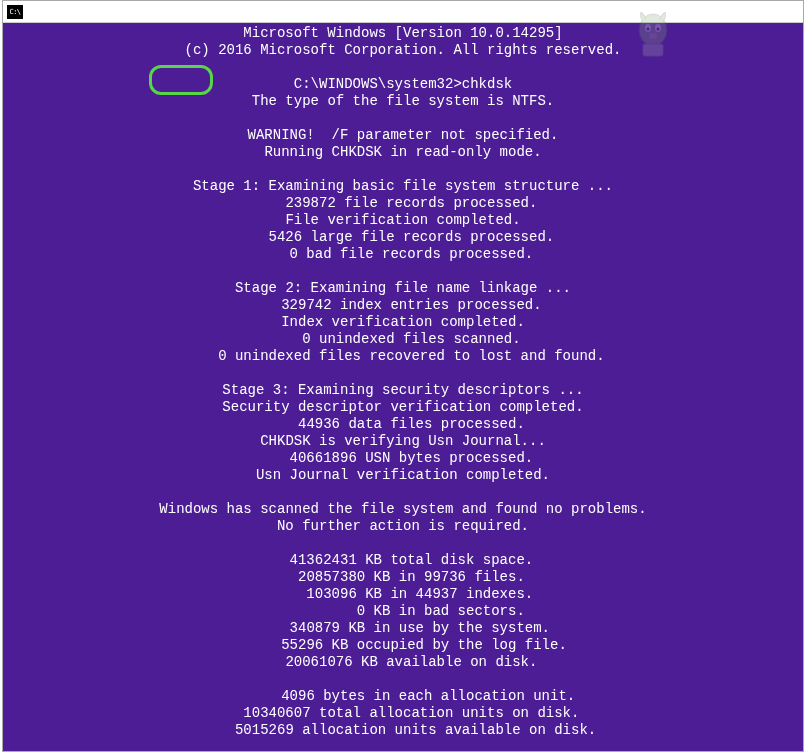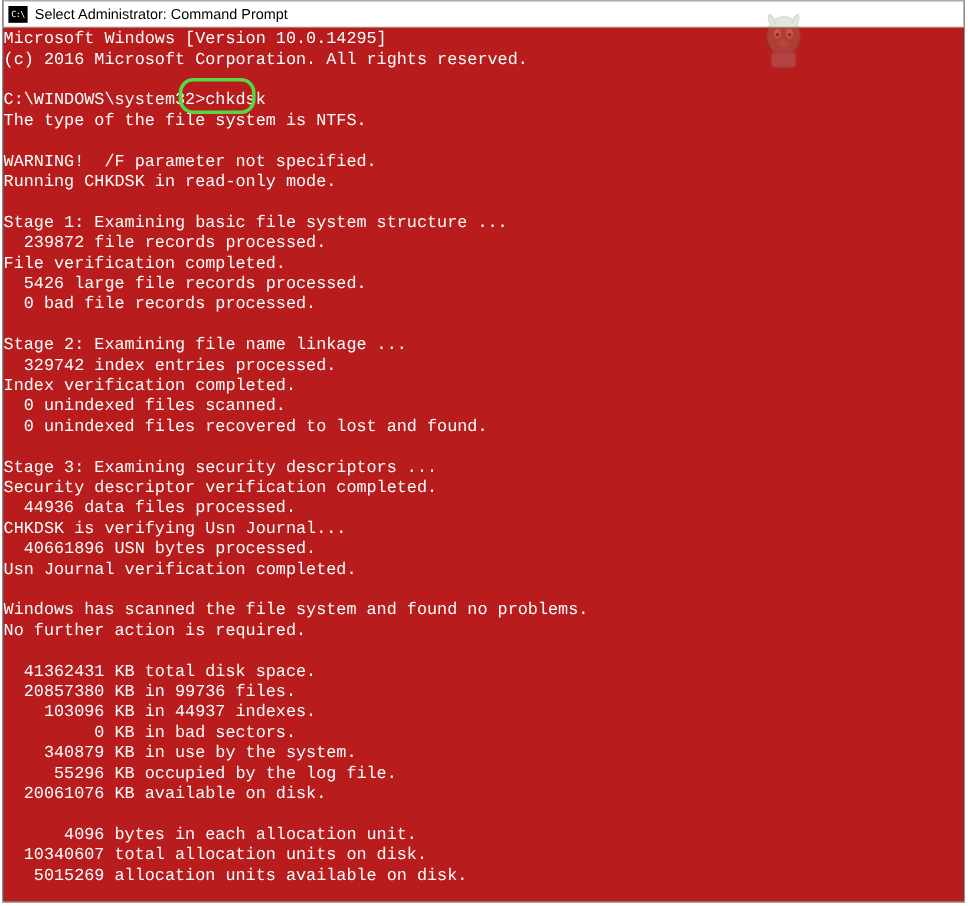--- a/index.html
+++ b/index.html
@@ -32,29 +32,30 @@
   }
   .title-icon {
     width: 16px; height: 14px;
     background: #000;
     position: relative;
     display: flex; align-items: center; justify-content: center;
   }
   .title-icon span { color:#fff; font-size:7px; font-family: monospace; letter-spacing:-0.5px; }
   .terminal {
     flex: 1;
-    background: #b91c1c;
+    background: #4c1d95;
     color: #fff;
     font-family: Consolas, "Courier New", monospace;
     font-size: 14px;
     line-height: 17px;
     padding: 2px 0 0 0;
     white-space: pre;
     overflow: hidden;
     position: relative;
+    text-align: center;
   }
   .highlight-ring {
     position: absolute;
     border: 3px solid #58d645;
     border-radius: 12px;
     pointer-events: none;
   }
   .watermark {
     position: absolute;
     top: 10px; right: 130px;
@@ -65,21 +66,20 @@
   .watermark svg { width:100%; height:100%; }
 </style>
 </head>
 <body>
 
 <div class="window">
   <div class="titlebar">
     <div class="title-icon">
         <span>C:\</span>
       </div>
-    <div>Select Administrator: Command Prompt</div>
   </div>
   <div class="terminal" id="terminal">Microsoft Windows [Version 10.0.14295]
 (c) 2016 Microsoft Corporation. All rights reserved.
 
 C:\WINDOWS\system32&gt;chkdsk
 The type of the file system is NTFS.
 
 WARNING!  /F parameter not specified.
 Running CHKDSK in read-only mode.
 

